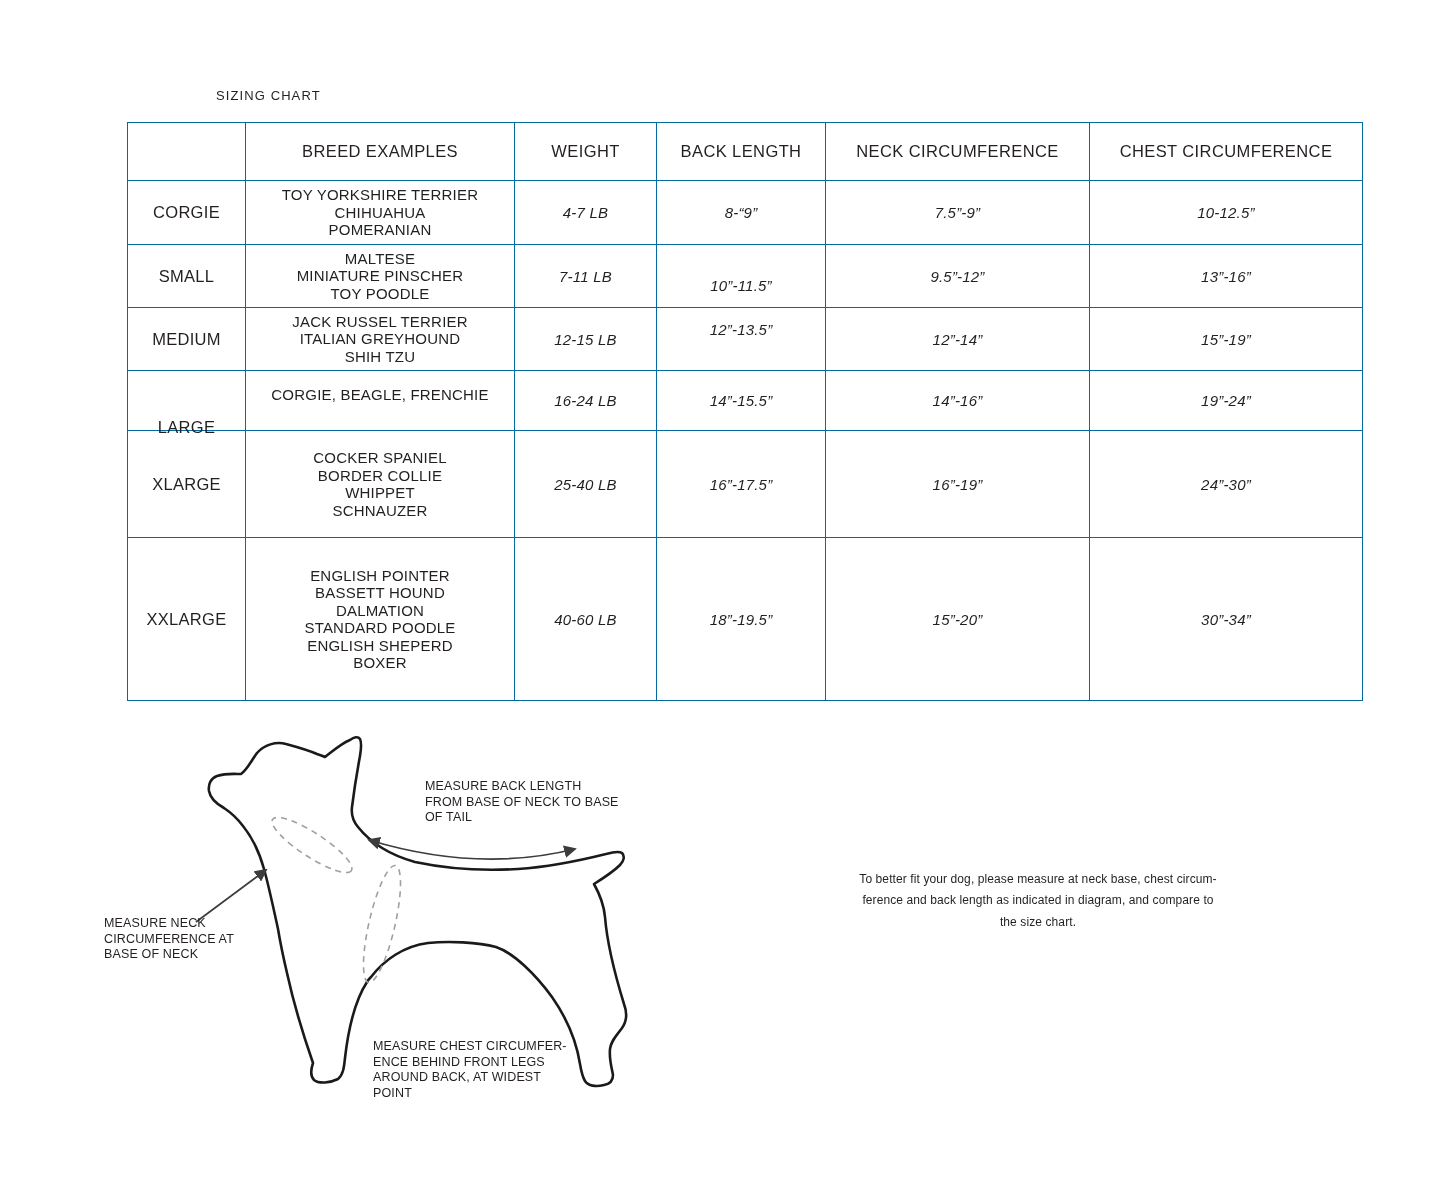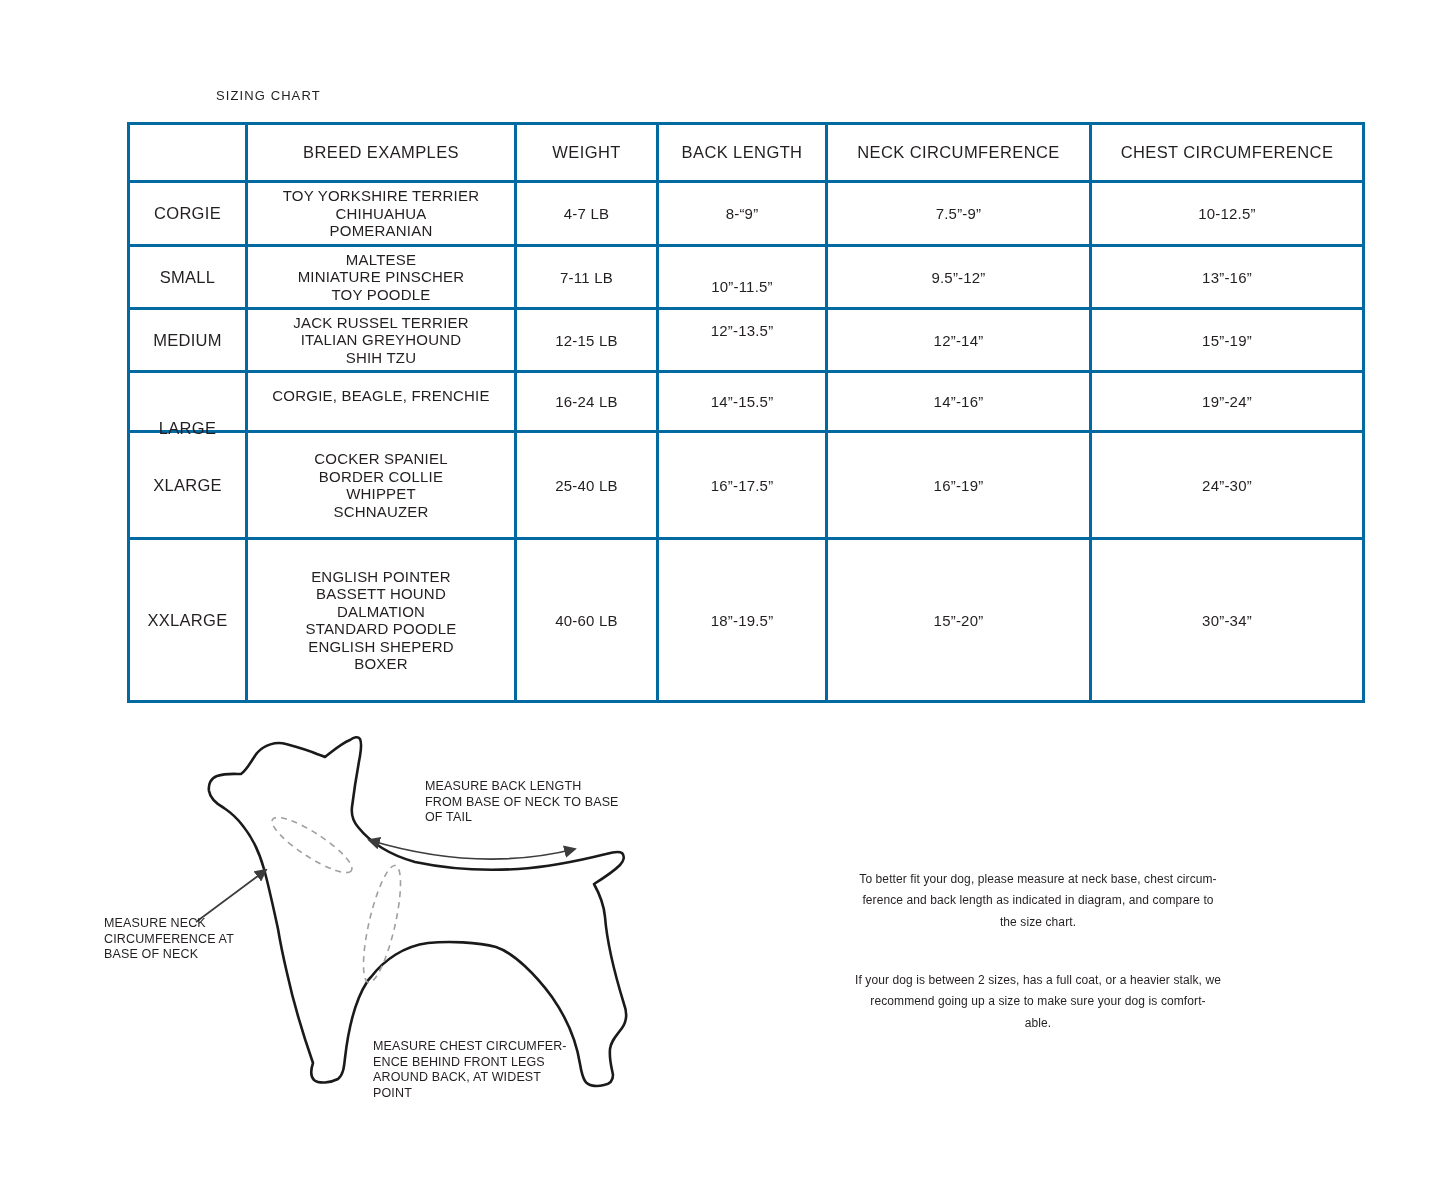--- a/index.html
+++ b/index.html
@@ -10,30 +10,30 @@
   .abs{position:absolute;}
   #page-title{
     left:216px;top:88px;font-size:13px;letter-spacing:1.1px;
   }
   
   #sizing-table{
     position:absolute;left:127px;top:122px;width:1235px;
     border-collapse:collapse;table-layout:fixed;
   }
   #sizing-table th,#sizing-table td{
-    border:3px solid #0369a1;padding:0;font-weight:400;
+    border:1px solid #0369a1;padding:0;font-weight:400;
     vertical-align:middle;text-align:center;color:#231f20;
   }
   #sizing-table th{font-size:16.5px;letter-spacing:0.4px;}
   td.size-cell{font-size:16.5px;letter-spacing:0.3px;}
   td.breeds-cell{
     text-align:left;padding-left:55px;font-size:15px;line-height:17.5px;
     white-space:pre-line;letter-spacing:0.2px;
   }
-  td.val-cell{font-size:15px;letter-spacing:0.2px;}
+  td.val-cell{font-size:15px;letter-spacing:0.2px;font-style:italic;}
   .shift-dn9{position:relative;top:9px;display:inline-block;}
   .shift-up10{position:relative;top:-10px;display:inline-block;}
   .shift-dn10{position:relative;top:10px;display:inline-block;margin-top:33px;}
   .shift-up6{position:relative;top:-6px;display:block;}
   
   #dog-svg{position:absolute;left:85px;top:710px;}
   .note{
     position:absolute;font-size:12.5px;line-height:15.5px;
     white-space:pre-line;letter-spacing:0.15px;
   }
@@ -197,16 +197,13 @@
 BASE OF NECK</div>
 <div class="note" id="note-chest">MEASURE CHEST CIRCUMFER-
 ENCE BEHIND FRONT LEGS
 AROUND BACK, AT WIDEST
 POINT</div>
 
 <div id="instructions">
   <div class="para">To better fit your dog, please measure at neck base, chest circum-
 ference and back length as indicated in diagram, and compare to
 the size chart.</div>
-  <div class="para">If your dog is between 2 sizes, has a full coat, or a heavier stalk, we
-recommend going up a size to make sure your dog is comfort-
-able.</div>
 </div>
 
 </body></html>

